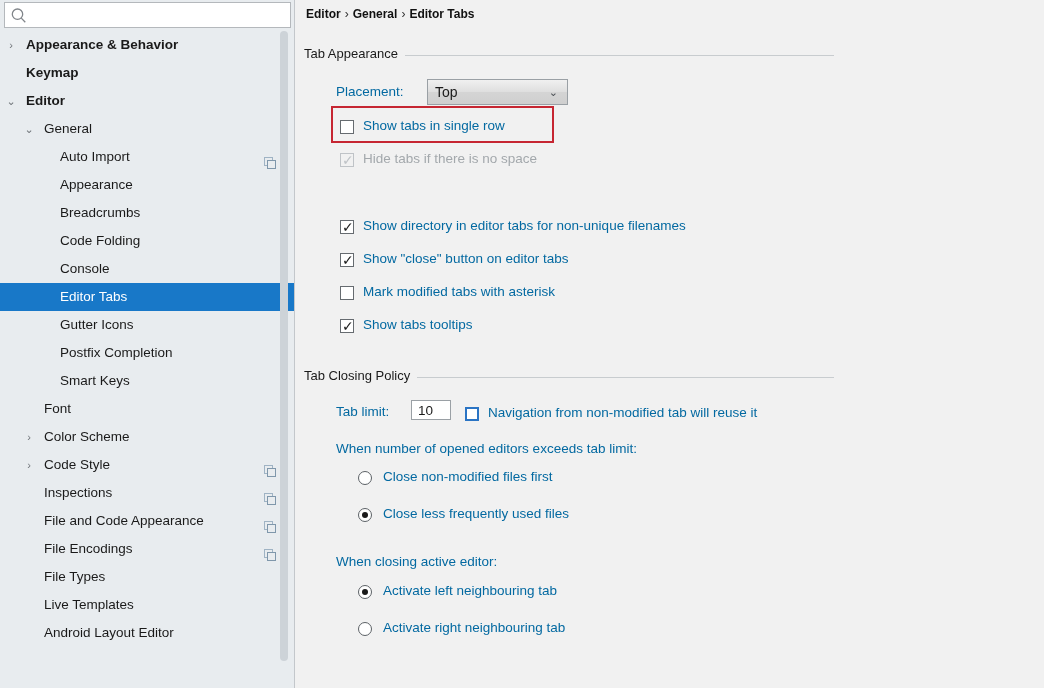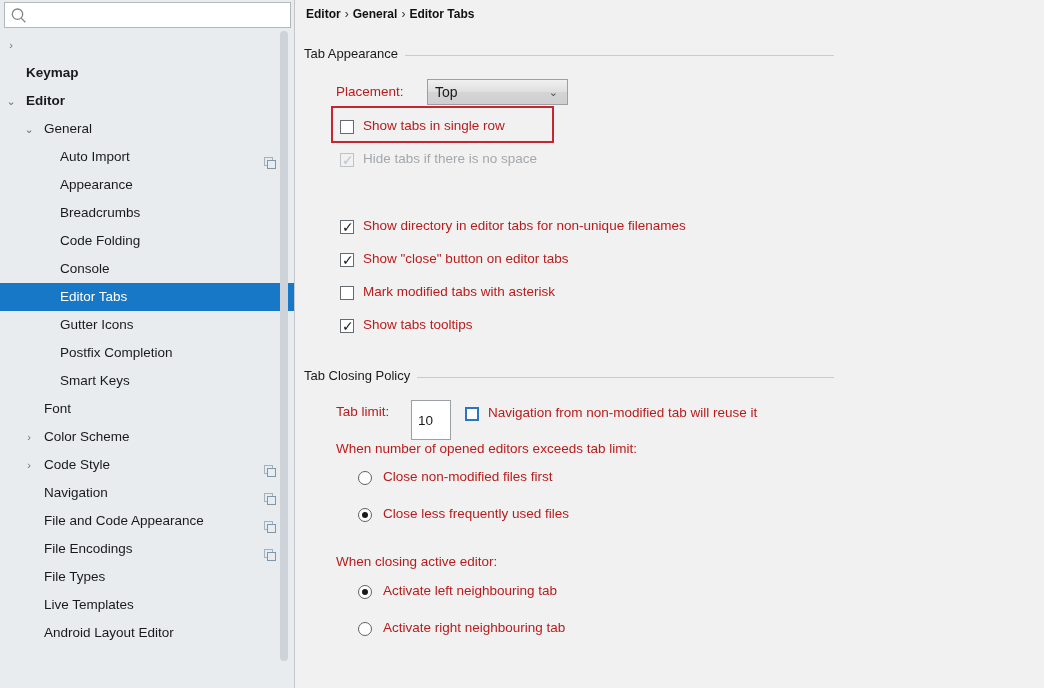--- a/index.html
+++ b/index.html
@@ -116,21 +116,21 @@
     white-space: nowrap;
   }
   .group-line {
     position: absolute; left: 0; top: 9px;
     height: 1px; width: 530px;
     background: #c8cccf;
     z-index: 1;
   }
 
   .ctl-row { position: absolute; white-space: nowrap; }
-  .lbl-txt { font-size: 13.5px; color: #b91c1c; }
+  .lbl-txt { font-size: 13.5px; color: #0369a1; }
   .lbl-txt.dim { color: #a3a8ac; }
 
   
   .cbx {
     display: inline-block; vertical-align: middle;
     width: 14px; height: 14px;
     border: 1px solid #666b70;
     background: #ffffff;
     position: relative;
     margin-right: 9px;
@@ -172,21 +172,21 @@
     font-size: 14px; color: #1a1a1a;
   }
   #placement-select .chev-dn {
     position: absolute; right: 9px; top: 0; line-height: 24px;
     font-size: 11px; color: #4a4f54;
   }
 
   
   #tab-limit-input {
     position: absolute;
-    width: 40px; height: 40px;
+    width: 40px; height: 20px;
     background: #ffffff;
     border: 1px solid #9aa0a5;
     font-family: "Liberation Sans", sans-serif;
     font-size: 13.5px;
     color: #1a1a1a;
     padding-left: 6px;
     outline: none;
   }
 
   
@@ -210,20 +210,21 @@
           <circle cx="7.5" cy="7.2" r="5.2" fill="none" stroke="#80858a" stroke-width="1.3"></circle>
           <line x1="11.3" y1="11.1" x2="15.3" y2="15.2" stroke="#80858a" stroke-width="1.3"></line>
         </svg>
       </div>
       <input id="search-input" type="text" placeholder="" style="">
     </div>
 
     <div id="tree">
         <div class="tree-row lvl0">
           <span class="chev">›</span>
+          <span class="lbl">Appearance &amp; Behavior</span>
         </div>
         <div class="tree-row lvl0">
           <span class="lbl">Keymap</span>
         </div>
         <div class="tree-row lvl0">
           <span class="chev">⌄</span>
           <span class="lbl">Editor</span>
         </div>
         <div class="tree-row lvl1">
           <span class="chev">⌄</span>
@@ -269,21 +270,21 @@
         </div>
         <div class="tree-row lvl1">
           <span class="chev">›</span>
           <span class="lbl">Code Style</span>
           <span class="copy-icon"><svg width="12" height="12" viewBox="0 0 12 12">
               <rect x="0.5" y="0.5" width="8" height="8" fill="none" stroke="#9fb3c4" stroke-width="1"></rect>
               <rect x="3.5" y="3.5" width="8" height="8" fill="#e8ecef" stroke="#7f97ab" stroke-width="1"></rect>
             </svg></span>
         </div>
         <div class="tree-row lvl1">
-          <span class="lbl">Navigation</span>
+          <span class="lbl">Inspections</span>
           <span class="copy-icon"><svg width="12" height="12" viewBox="0 0 12 12">
               <rect x="0.5" y="0.5" width="8" height="8" fill="none" stroke="#9fb3c4" stroke-width="1"></rect>
               <rect x="3.5" y="3.5" width="8" height="8" fill="#e8ecef" stroke="#7f97ab" stroke-width="1"></rect>
             </svg></span>
         </div>
         <div class="tree-row lvl1">
           <span class="lbl">File and Code Appearance</span>
           <span class="copy-icon"><svg width="12" height="12" viewBox="0 0 12 12">
               <rect x="0.5" y="0.5" width="8" height="8" fill="none" stroke="#9fb3c4" stroke-width="1"></rect>
               <rect x="3.5" y="3.5" width="8" height="8" fill="#e8ecef" stroke="#7f97ab" stroke-width="1"></rect>

